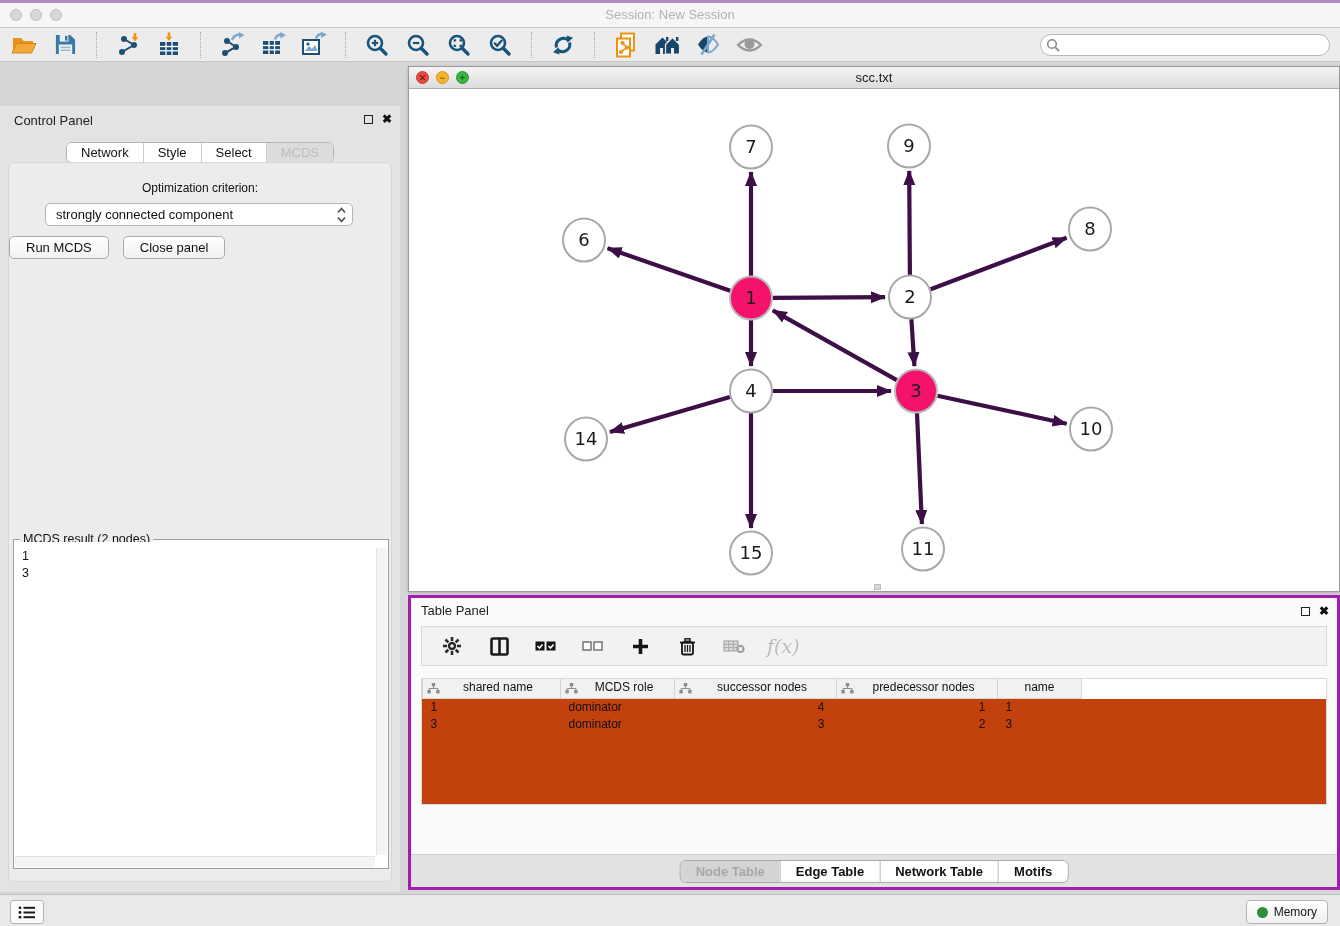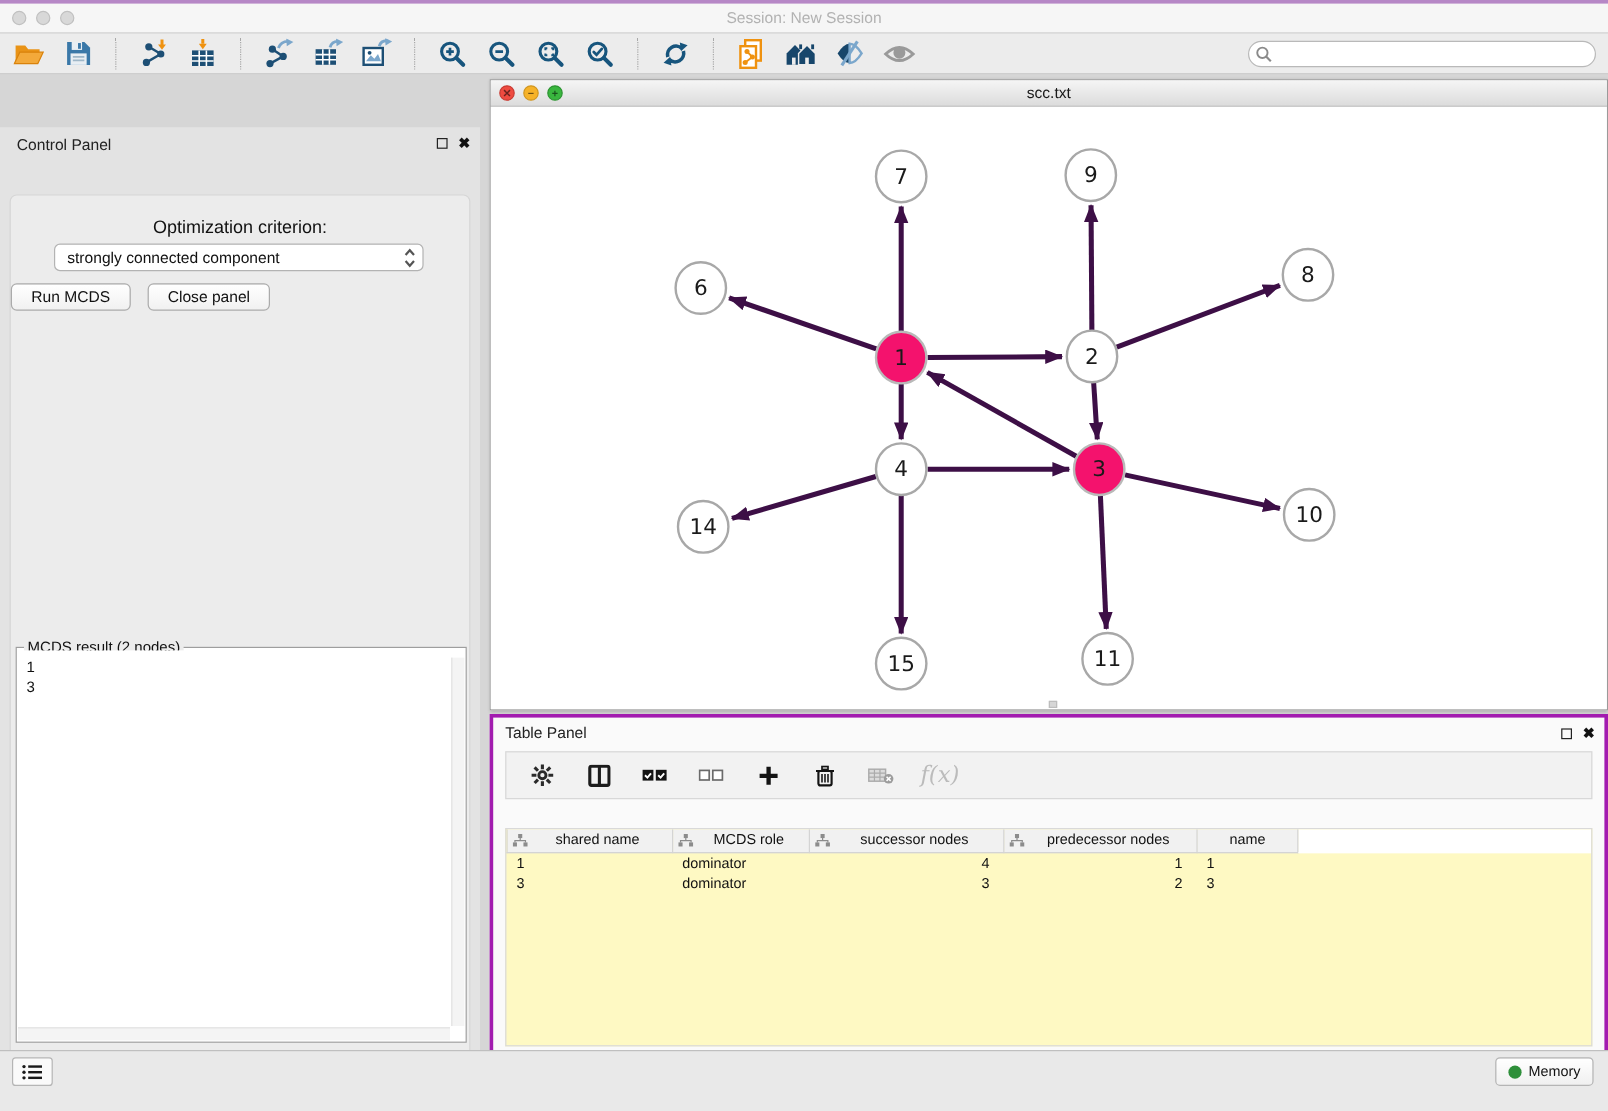--- a/index.html
+++ b/index.html
@@ -31,21 +31,21 @@
   .panel-btns { position:absolute; right:8px; top:8px; display:flex; gap:9px; align-items:center; }
   .float-ic { width:9px; height:9px; border:1.5px solid #222; display:inline-block; }
   .close-ic { font-size:12px; font-weight:bold; color:#111; line-height:11px; }
   .cp-tabs { position:absolute; top:36px; left:50%; transform:translateX(-50%); display:inline-flex;
              border:1px solid #b4b4b4; border-radius:6px; overflow:hidden; background:#fff; height:21px; }
   .cp-tab { padding:0 14px; line-height:19px; font-size:13px; color:#111; background:#fff; border-left:1px solid #cfcfcf; }
   .cp-tab:first-child { border-left:none; }
   .cp-tab.sel { background:#dcdcdc; color:#bdbdbd; }
   .cp-content { position:absolute; left:8px; right:8px; top:56px; bottom:10px; background:#ececec;
                 border:1px solid #d6d6d6; border-radius:6px; }
-  .opt-label { margin-top:18px; text-align:center; font-size:15px; color:#111; }
+  .opt-label { margin-top:18px; text-align:center; font-size:12px; color:#111; }
   .dropdown { position:absolute; left:36px; right:38px; top:40px; height:23px; background:#fff;
               border:1px solid #b3b3b3; border-radius:5px; font-size:13px; line-height:21px; padding:0 22px 0 10px; color:#111; }
   .dd-step { position:absolute; right:5px; top:1px; }
   .btn-row { position:absolute; top:73px; left:0; right:0; display:flex; gap:14px; }
   .pbtn { height:23px; line-height:21px; padding:0 16px; background:linear-gradient(#ffffff,#f1f1f1);
           border:1px solid #ababab; border-radius:5px; font-size:13px; color:#111; }
   .groupbox { position:absolute; left:4px; right:2px; top:376px; bottom:12px; border:1px solid #9e9e9e; background:#fff; }
   .gb-legend { position:absolute; top:-8px; left:6px; background:#ececec; padding:0 3px; font-size:12.5px; color:#111; }
   .gb-body { position:absolute; inset:2px 13px 13px 2px; background:#fff; font-size:12.5px; color:#111;
              padding:6px 6px; line-height:17px; }
@@ -66,38 +66,38 @@
   .nw-canvas { position:relative; width:100%; height:502px; background:#fff; overflow:hidden; }
   .nw-grip { position:absolute; left:50%; bottom:1px; width:7px; height:6px; background:#d6d6d6; border:1px solid #bdbdbd; }
 
   
   .table-panel { position:absolute; left:408px; top:595px; width:932px; bottom:36px; background:#fafafa;
                  border:3px solid #a21caf; }
   .tp-header { height:26px; line-height:26px; padding:0 10px; font-size:13px; color:#222; }
   .tp-toolbar { position:absolute; left:10px; right:10px; top:28px; height:40px; background:#f2f2f2;
                 border:1px solid #d8d8d8; display:flex; align-items:center; gap:19px; padding:0 16px; }
   .fx { font-family:"DejaVu Serif", serif; font-style:italic; font-size:19px; color:#bbbbbb; }
-  .tp-tablewrap { position:absolute; left:10px; right:10px; top:92px; height:182px; background:#fef9c3;
+  .tp-tablewrap { position:absolute; left:10px; right:10px; top:80px; height:127px; background:#c2410c;
                   border:1px solid #d9d9d9; overflow:hidden; }
   table.grid { border-collapse:collapse; table-layout:fixed; width:100%; }
   table.grid th { background:#f1f1f1; border:1px solid #d4d4d4; border-top:none; font-weight:normal;
                   font-size:12px; color:#111; height:19px; padding:0 4px; }
   table.grid th .hlbl { vertical-align:2px; }
   table.grid th.filler { border-right:none; background:#fff; border-left:1px solid #d4d4d4; border-bottom:1px solid #fff; }
   table.grid td { font-size:12px; color:#111; height:17px; padding:0 12px 0 8px; }
   .tp-bottom { position:absolute; left:0; right:0; bottom:0; height:33px; background:#e2e2e2; border-top:1px solid #cfcfcf; }
   .tp-tabs { position:absolute; left:50%; top:5px; transform:translateX(-50%); display:inline-flex;
              border:1px solid #a8a8a8; border-radius:6px; overflow:hidden; background:#fff; height:23px; }
   .tp-tab { padding:0 15px; line-height:21px; font-size:13px; font-weight:600; color:#111; background:#fff;
             border-left:1px solid #bdbdbd; }
   .tp-tab:first-child { border-left:none; }
   .tp-tab.sel { background:#d4d4d4; color:#a8a8a8; }
 
   
-  .statusbar { position:absolute; left:0; right:0; bottom:0; height:51px; background:#e9e9e9; border-top:1px solid #bfbfbf; }
+  .statusbar { position:absolute; left:0; right:0; bottom:0; height:32px; background:#e9e9e9; border-top:1px solid #bfbfbf; }
   .sb-left-btn { position:absolute; left:10px; top:5px; width:34px; height:24px; background:#fafafa;
                  border:1px solid #b5b5b5; border-radius:3px; display:flex; align-items:center; justify-content:center; }
   .mem-btn { position:absolute; right:12px; top:5px; height:24px; padding:0 10px; background:linear-gradient(#ffffff,#f0f0f0);
              border:1px solid #b5b5b5; border-radius:4px; display:flex; align-items:center; gap:6px; font-size:12px; color:#111; }
   .mem-dot { width:11px; height:11px; border-radius:50%; background:#2e8f3a; }
 </style>
 </head>
 <body>
 
 <div class="app">
@@ -263,20 +263,26 @@
         </svg>
       </span>
     </span>
   </div>
 
   <div class="control-panel">
     <div class="cp-header">Control Panel</div>
     <div class="panel-btns">
       <span class="float-ic"></span>
       <span class="close-ic">✖</span>
+    </div>
+    <div class="cp-tabs">
+      <span class="cp-tab">Network</span>
+      <span class="cp-tab">Style</span>
+      <span class="cp-tab">Select</span>
+      <span class="cp-tab sel">MCDS</span>
     </div>
     <div class="cp-content">
       <div class="opt-label">Optimization criterion:</div>
       <div class="dropdown">
         <span>strongly connected component</span>
         <span class="dd-step">
           <svg width="11" height="20" viewBox="0 0 11 20">
             <path d="M2 7.5 L5.5 3.5 L9 7.5" fill="none" stroke="#555" stroke-width="1.8"></path>
             <path d="M2 12.5 L5.5 16.5 L9 12.5" fill="none" stroke="#555" stroke-width="1.8"></path>
           </svg>
@@ -521,20 +527,28 @@
               <td style="text-align: left;">3</td>
               <td style="text-align: left;">dominator</td>
               <td style="text-align: right;">3</td>
               <td style="text-align: right;">2</td>
               <td style="text-align: left;">3</td>
               <td></td>
             </tr>
           </tbody>
       </table>
     </div>
+    <div class="tp-bottom">
+      <div class="tp-tabs">
+        <span class="tp-tab sel">Node Table</span>
+        <span class="tp-tab">Edge Table</span>
+        <span class="tp-tab">Network Table</span>
+        <span class="tp-tab">Motifs</span>
+      </div>
+    </div>
   </div>
 
   <div class="statusbar">
     <div class="sb-left-btn">
       <svg width="18" height="15" viewBox="0 0 18 15">
         <g fill="#1a1a1a">
           <circle cx="2" cy="2.8" r="1.4"></circle>
             <rect x="5.5" y="1.8" width="11.5" height="2"></rect>
           <circle cx="2" cy="7.5" r="1.4"></circle>
             <rect x="5.5" y="6.5" width="11.5" height="2"></rect>

